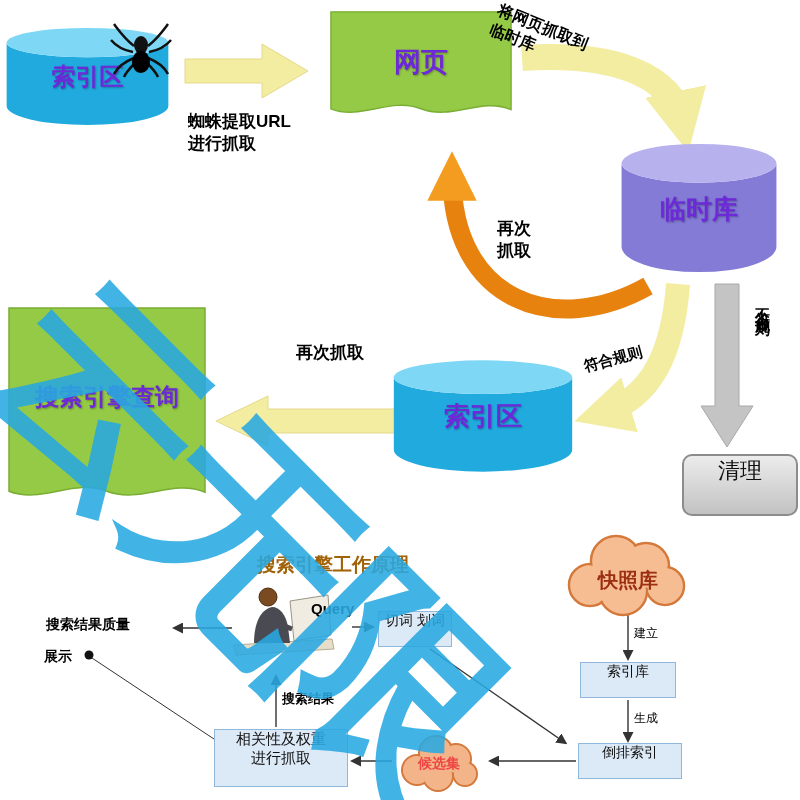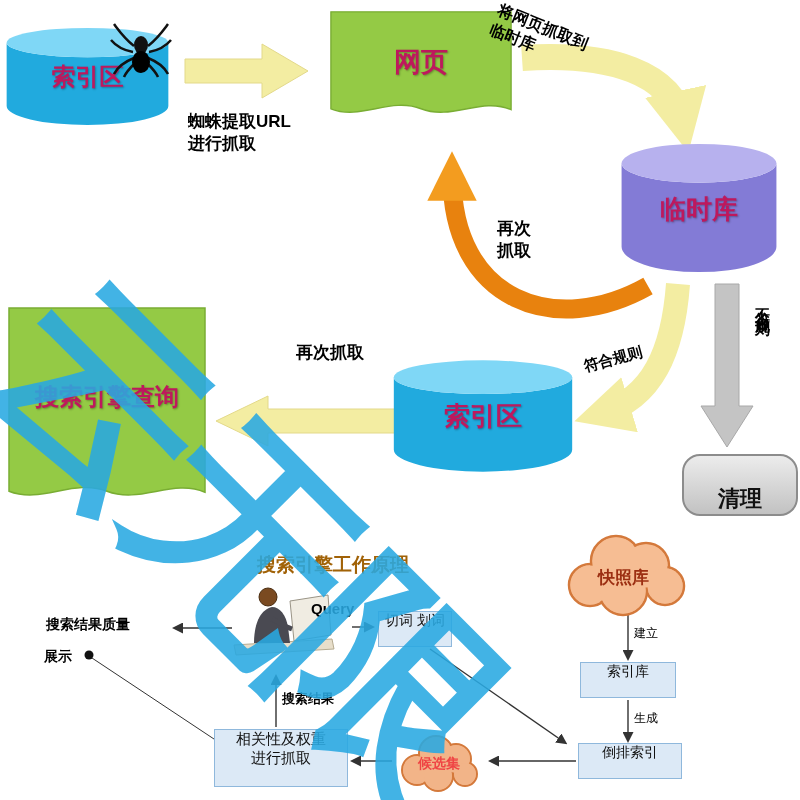--- a/index.html
+++ b/index.html
@@ -1,30 +1,30 @@
 <!DOCTYPE html>
 <html><head>
 <meta charset="utf-8">
 <style>
   html,body{margin:0;padding:0;background:#fff}
   #stage{position:relative;width:800px;height:800px;background:#fff;overflow:hidden;
          font-family:"Liberation Sans","DejaVu Sans",sans-serif}
   .abs{position:absolute}
   .lbl{position:absolute;font-weight:bold;color:#000;z-index:6;line-height:1.3;white-space:nowrap}
   .lbl span{display:block}
-  .shape-text{position:absolute;left:0;width:100%;text-align:center;color:#be185d;font-weight:bold;
+  .shape-text{position:absolute;left:0;width:100%;text-align:center;color:#6d28d9;font-weight:bold;
               text-shadow:1px 1px 2px rgba(0,0,0,.3);z-index:6}
   .cyl,.doc{position:absolute;z-index:4}
   .cloud{position:absolute;z-index:4}
   .bluebox{position:absolute;z-index:5;background:#dce9f6;border:1.5px solid #8fb8dc;
            display:flex;flex-direction:column;align-items:center;justify-content:flex-start;
            font-size:14px;color:#111;text-align:center;line-height:1.25;box-sizing:border-box}
   #clean-box{position:absolute;z-index:5;background:linear-gradient(#ececec,#c2c2c2);
-             border:2px solid #8c8c8c;border-radius:18px;display:flex;align-items:flex-end;
-             justify-content:center;font-size:22px;font-weight:bold;color:#111}
+             border:2px solid #8c8c8c;border-radius:10px;display:flex;align-items:flex-start;
+             justify-content:center;font-size:22px;font-weight:normal;color:#111}
   #connectors{position:absolute;left:0;top:0;z-index:3}
   #watermark{position:absolute;left:105px;top:245px;z-index:40;font-size:212px;font-weight:bold;
              color:#29a9e2;opacity:.88;letter-spacing:-10px;line-height:1;transform:rotate(45deg);
              transform-origin:0 0;pointer-events:none;white-space:nowrap}
   .small{font-weight:normal;font-size:12px}
 </style>
 </head>
 <body>
 
 <div id="stage">
@@ -157,21 +157,21 @@
           <circle cx="63" cy="58" r="24"></circle>
       </g>
       <g fill="#f6bd93">
         <circle cx="30" cy="52" r="19.5"></circle>
           <circle cx="56" cy="28" r="23.5"></circle>
           <circle cx="86" cy="33" r="21.5"></circle>
         <circle cx="105" cy="53" r="17.5"></circle>
           <circle cx="63" cy="58" r="22.5"></circle>
       </g>
     </svg>
-    <div class="lbl" style="left:38px;top:34px;font-size:17px;color:#9c2f12">快照库</div>
+    <div class="lbl" style="left:38px;top:34px;font-size:20px;color:#9c2f12">快照库</div>
   </div>
 
   <div class="bluebox" style="left:580px;top:662px;width:96px;height:36px">
     <span>索引库</span>
   </div>
 
   <div class="bluebox" style="left:578px;top:743px;width:104px;height:36px">
     <span>倒排索引</span>
   </div>
 

